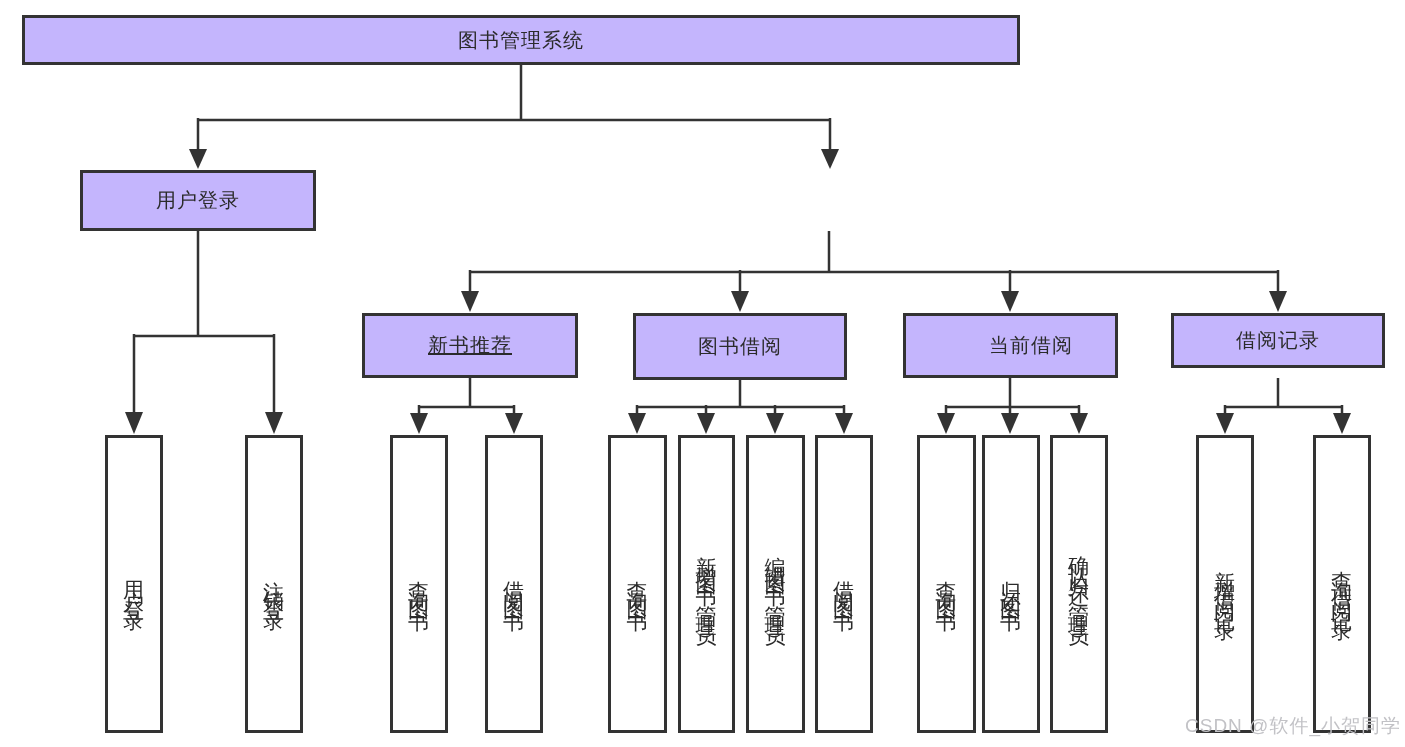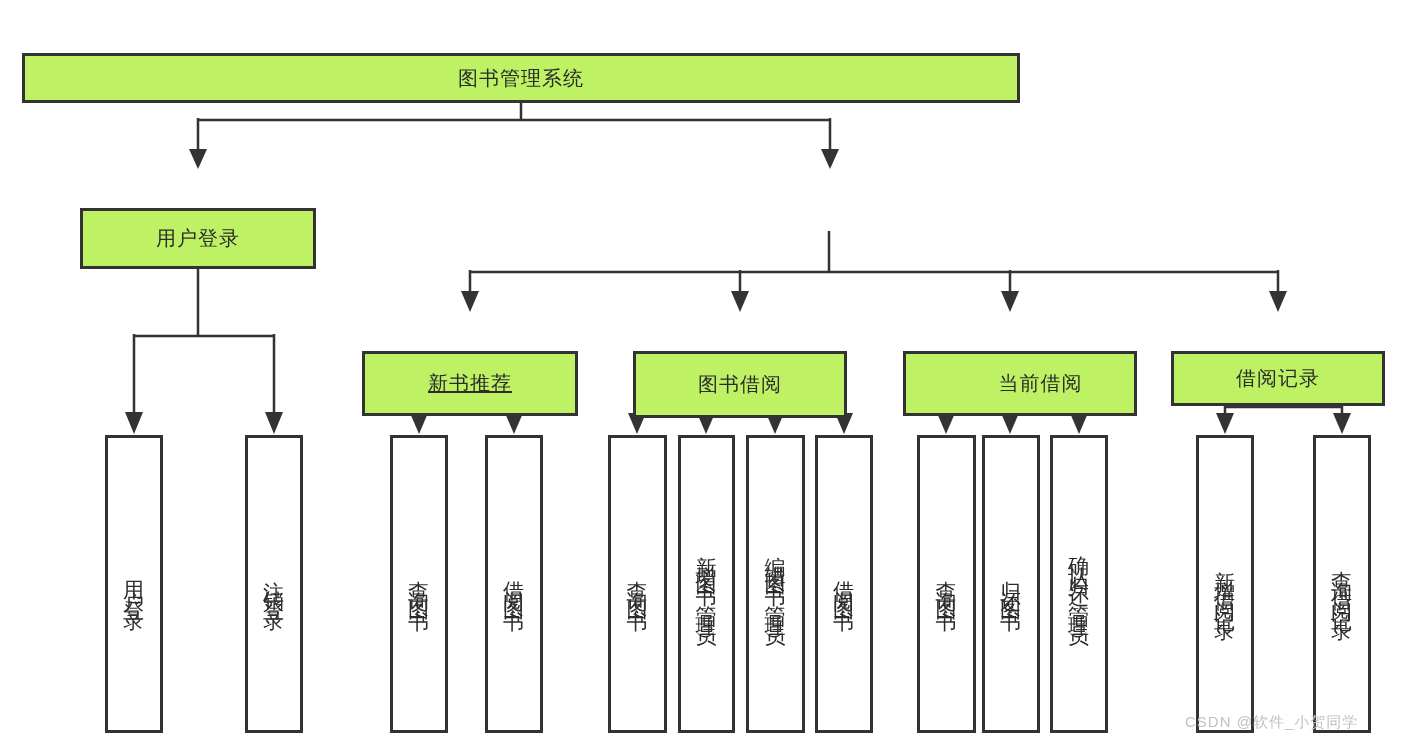--- a/index.html
+++ b/index.html
@@ -12,27 +12,26 @@
     position:relative;
     width:1405px;height:747px;
     background:#ffffff;
     overflow:hidden;
     font-family:"Liberation Sans", sans-serif;
   }
   .connectors{position:absolute;left:0;top:0;}
   .hbox{
     position:absolute;
     box-sizing:border-box;
-    background:#bef264;
+    background:#c4b5fd;
     border:3px solid var(--line);
     display:flex;align-items:center;justify-content:center;
     font-size:20px;color:var(--text);
     letter-spacing:1px;
     z-index:2;
-    margin-top:38px;
   }
   .vbox{
     position:absolute;
     box-sizing:border-box;
     background:#ffffff;
     border:3px solid var(--line);
     display:flex;align-items:center;justify-content:center;
     z-index:2;
   }
   .vtext{
@@ -40,21 +39,21 @@
     text-orientation:mixed;
     font-size:21px;
     line-height:1.1;
     letter-spacing:10px;
     color:var(--text);
     white-space:nowrap;
   }
   .watermark{
     position:absolute;
     left:1185px;top:713px;
-    font-size:15px;
+    font-size:19px;
     color:var(--watermark);
     letter-spacing:1px;
     z-index:3;
     white-space:nowrap;
   }
 </style>
 </head>
 <body>
 
 <div class="canvas">
@@ -91,21 +90,21 @@
       <polygon points="1333,413 1351,413 1342,434"></polygon>
     </g>
   </svg>
 
   <div class="hbox" style="left:22px;top:15px;width:998px;height:50px;">图书管理系统</div>
 
   <div class="hbox" style="left:80px;top:170px;width:236px;height:61px;">用户登录</div>
 
   <div class="hbox" style="left:362px;top:313px;width:216px;height:65px;text-decoration:underline;">新书推荐</div>
   <div class="hbox" style="left:633px;top:313px;width:214px;height:67px;">图书借阅</div>
-  <div class="hbox" style="left:903px;top:313px;width:234px;height:65px;padding-left:41px;">当前借阅</div>
+  <div class="hbox" style="left:903px;top:313px;width:215px;height:65px;padding-left:41px;">当前借阅</div>
   <div class="hbox" style="left:1171px;top:313px;width:214px;height:55px;">借阅记录</div>
 
   <div class="vbox" style="left:105px;top:435px;width:58px;height:298px;">
     <span class="vtext">用户登录</span>
   </div>
   <div class="vbox" style="left:245px;top:435px;width:58px;height:298px;">
     <span class="vtext">注销登录</span>
   </div>
 
   <div class="vbox" style="left:390px;top:435px;width:58px;height:298px;">

